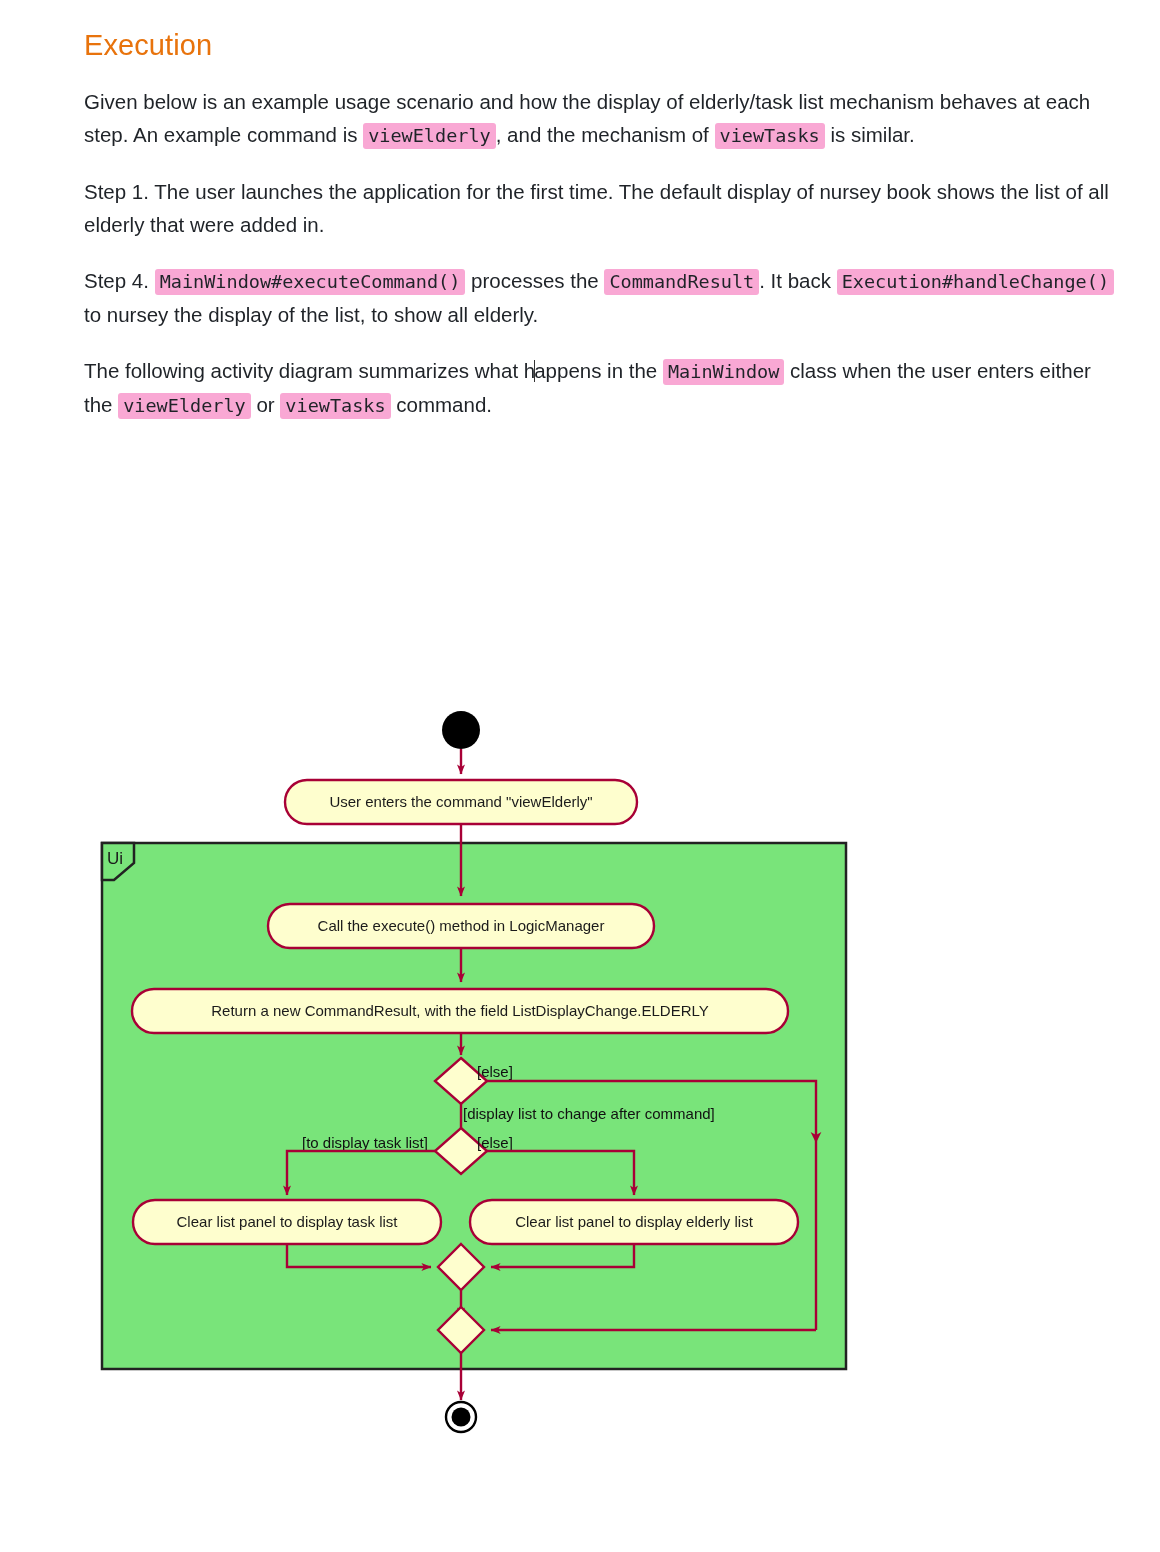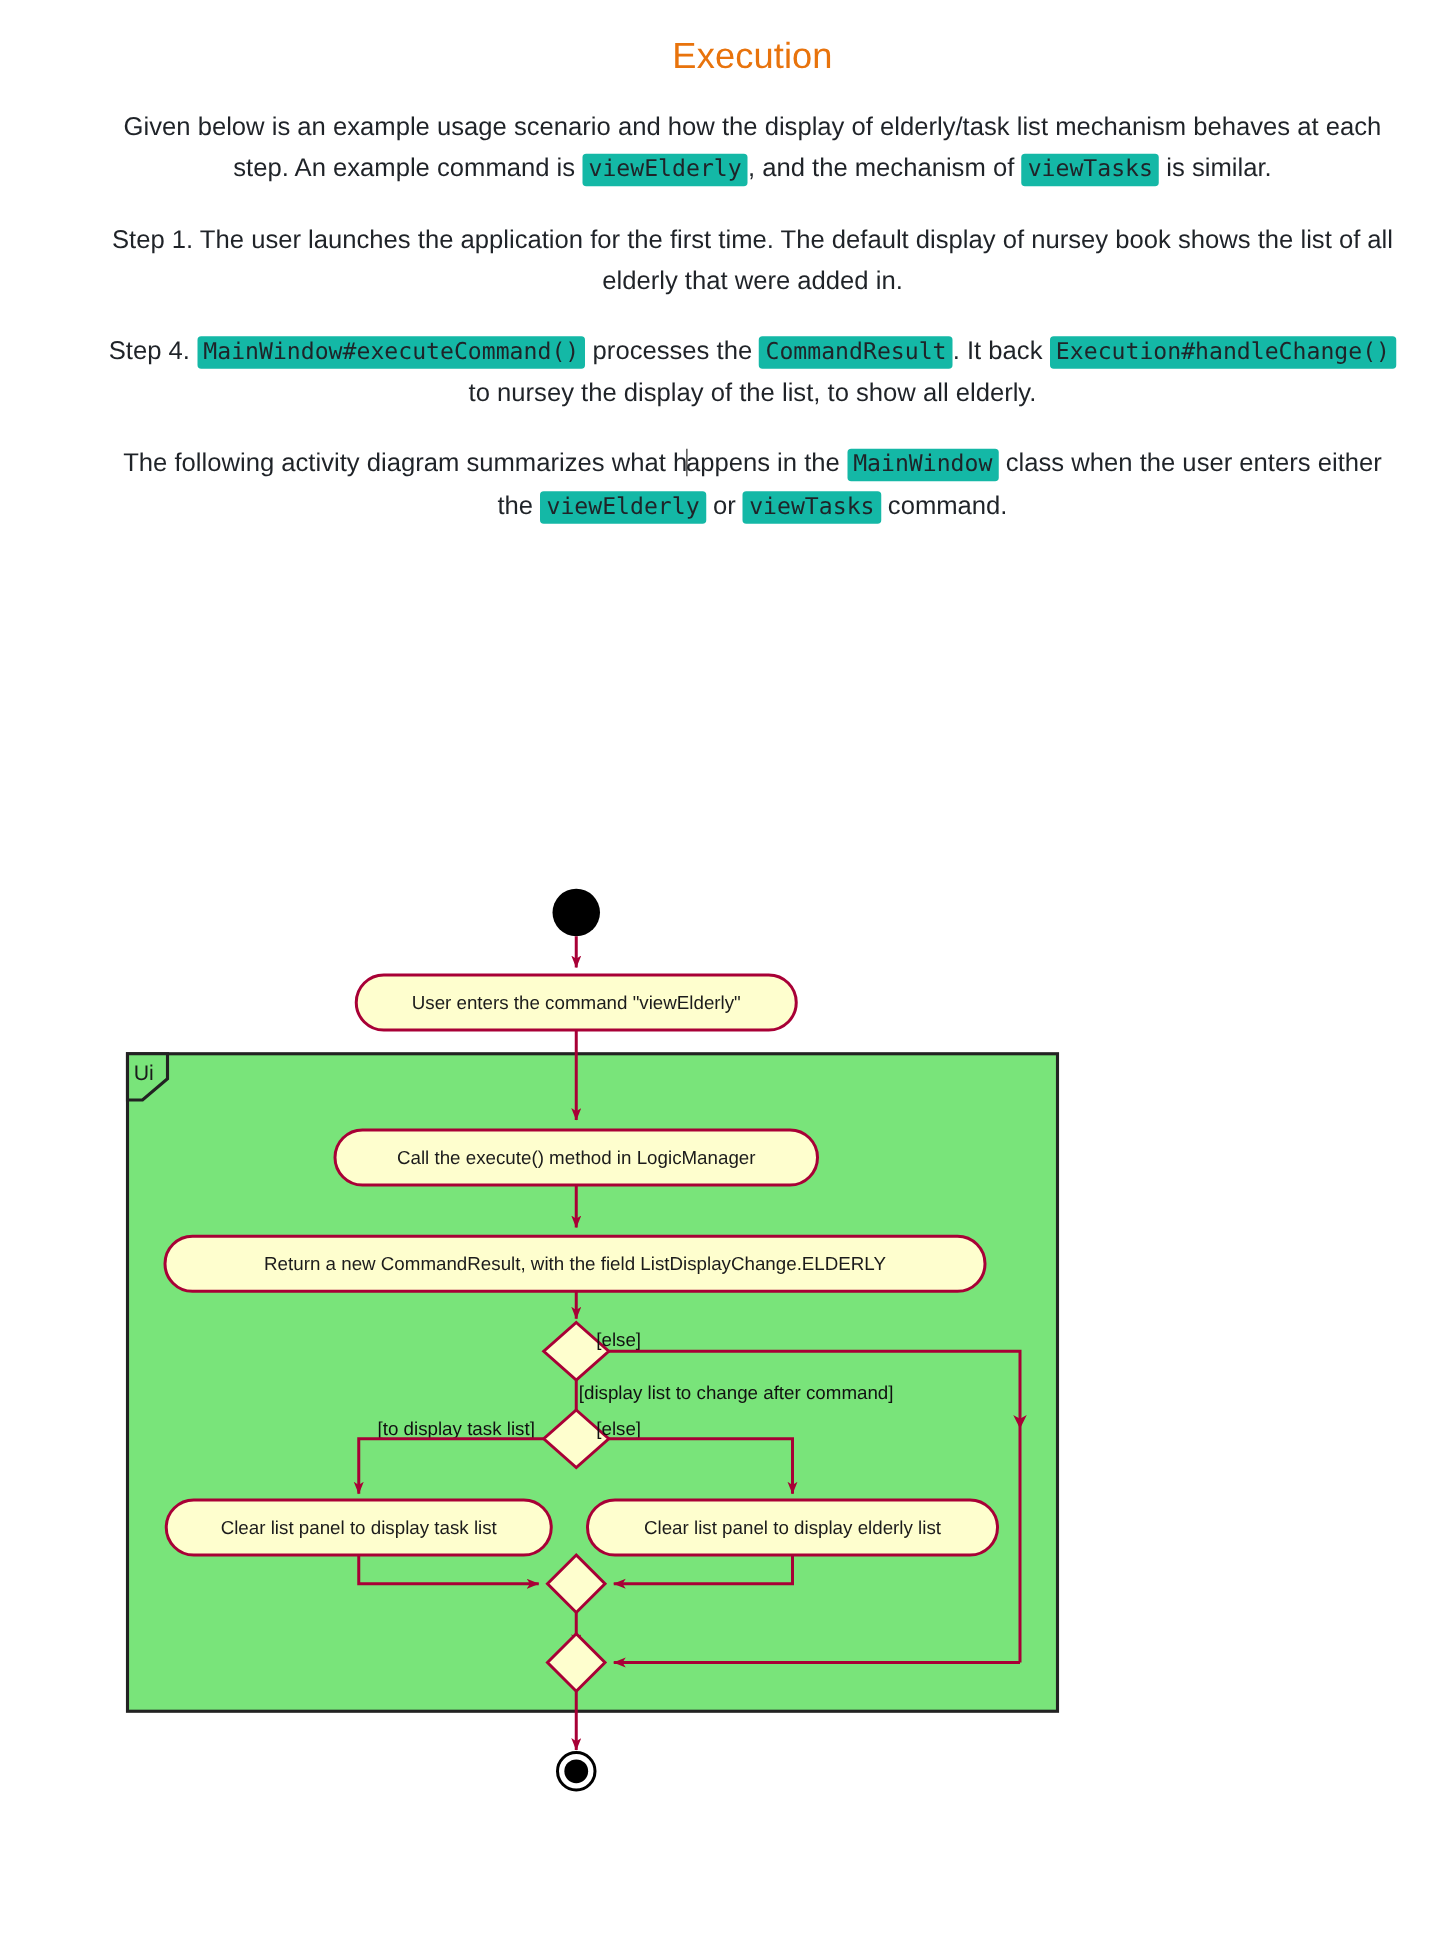--- a/index.html
+++ b/index.html
@@ -11,21 +11,20 @@
     width: 1160px;
     height: 1552px;
     font-family: "Liberation Sans", sans-serif;
     color: #1f2328;
     overflow: hidden;
   }
   .page {
     position: relative;
     width: 1160px;
     height: 1552px;
-    text-align: center;
   }
   .content {
     position: absolute;
     left: 84px;
     top: 28px;
     width: 1036px;
   }
   h2.section-title {
     font-size: 29px;
     font-weight: 400;
@@ -35,21 +34,21 @@
     line-height: 1.2;
   }
   p.para {
     font-size: 20.5px;
     line-height: 33px;
     margin: 0 0 23px 0;
     color: #1f2328;
   }
   code.chip {
     font-family: "DejaVu Sans Mono", "Liberation Mono", monospace;
-    background: #14b8a6;
+    background: #f9a8d4;
     border-radius: 3px;
     padding: 2px 5px 3px 5px;
     font-size: 18.5px;
     color: #1f2328;
     white-space: nowrap;
   }
   .caret {
     display: inline-block;
     width: 0;
     border-left: 1.5px solid #333;

